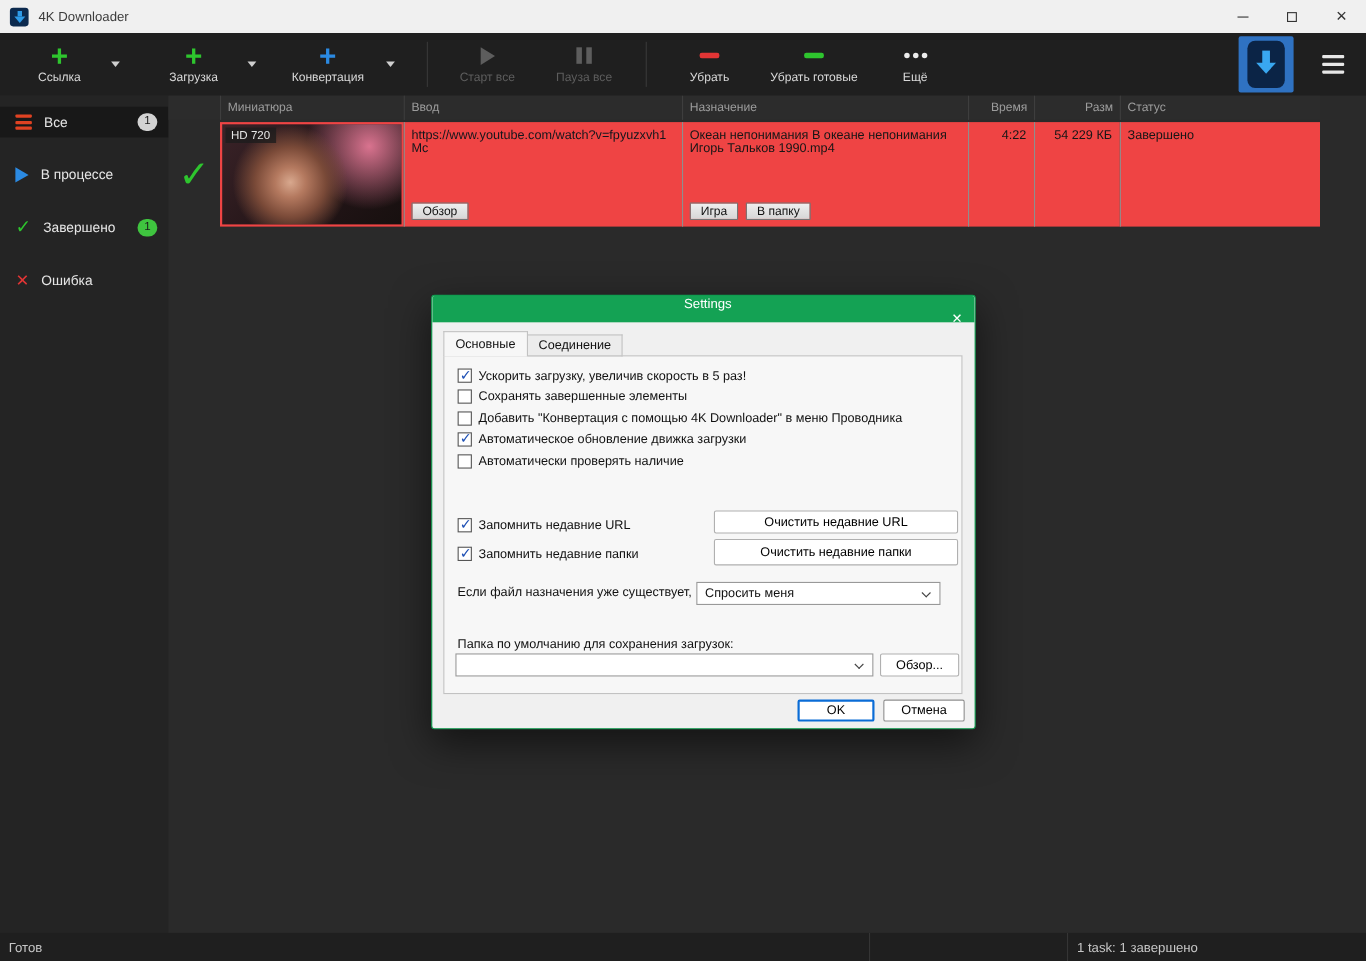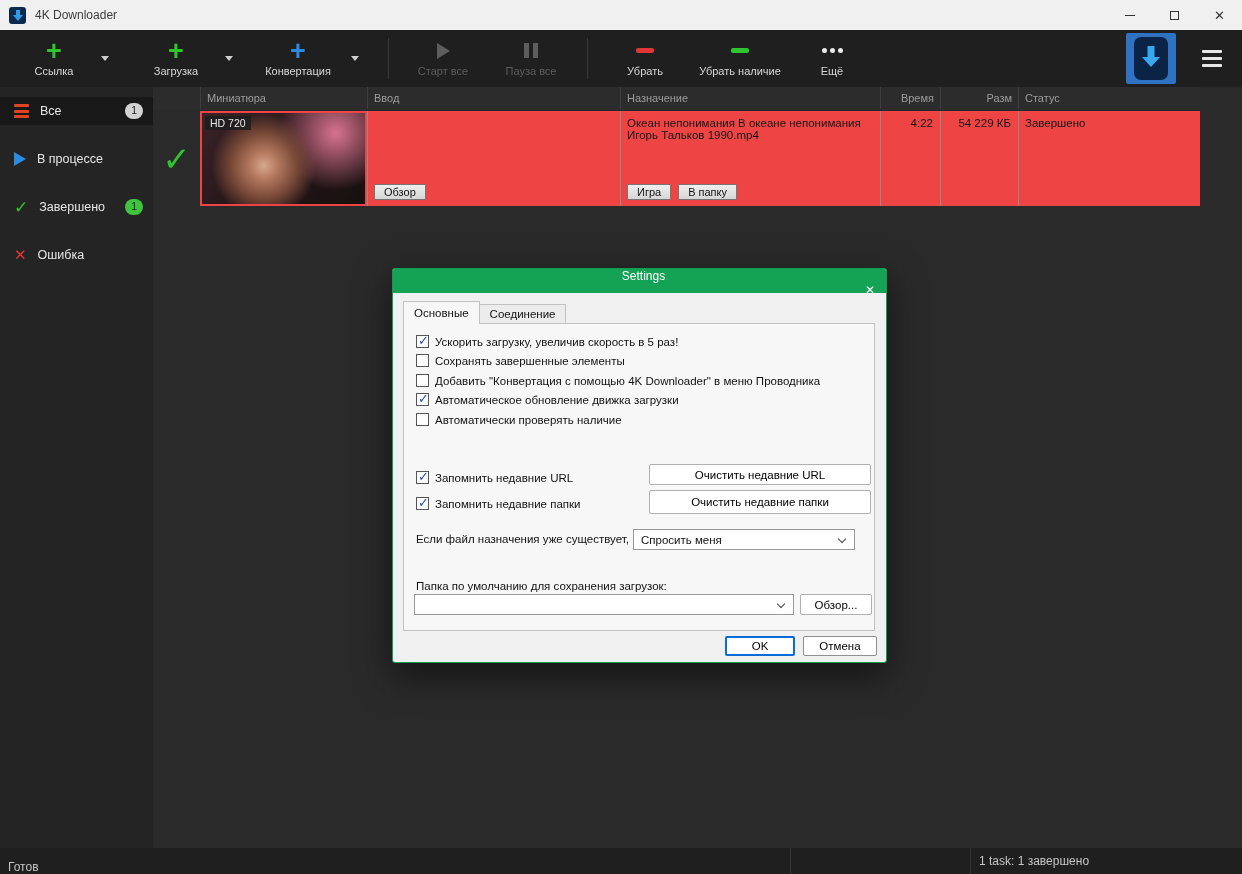--- a/index.html
+++ b/index.html
@@ -86,21 +86,21 @@
       linear-gradient(135deg, #3a2328 0%, #241518 55%, #17100f 100%);
   }
   .quality-badge{position:absolute;top:3px;left:3px;background:rgba(28,28,28,.78);color:#e8e8e8;font-size:10.5px;padding:1px 5px;}
   .url-text{display:block;word-break:break-all;color:#13161c;}
   .dest-text{display:block;padding-right:6px;}
   .row-btn{font-size:11px;color:#111;background:linear-gradient(#efefef,#d6d6d6);border:1px solid #757575;padding:1px 9px;border-radius:1px;cursor:pointer;white-space:nowrap;}
   .btn-bl{position:absolute;bottom:6px;left:6px;}
   .btn-row{position:absolute;bottom:6px;left:6px;display:flex;gap:7px;}
   .num-tr{position:absolute;top:6px;right:7px;}
   
-  .statusbar{height:26px;background:#1f1f1f;display:flex;align-items:flex-end;color:#c6c6c6;font-size:12px;flex:none;}
+  .statusbar{height:26px;background:#1f1f1f;display:flex;align-items:center;color:#c6c6c6;font-size:12px;flex:none;}
   .sb-left{padding-left:8px;}
   .sb-spacer{flex:1;}
   .sb-seg1{width:180px;height:100%;border-left:1px solid #353535;}
   .sb-seg2{width:272px;height:100%;border-left:1px solid #353535;display:flex;align-items:center;padding-left:8px;}
   
   .dialog{position:absolute;left:392px;top:268px;width:495px;height:395px;background:#f0f0f0;border:1px solid #0f9d4f;border-radius:3px;box-shadow:0 12px 36px rgba(0,0,0,.55);z-index:10;overflow:hidden;}
   .dlg-title{height:24px;background:var(--dialog-green);display:flex;align-items:center;color:#fff;font-size:12px;padding-left:8px;flex-direction:column;}
   .dlg-close{margin-left:auto;width:32px;height:100%;display:flex;align-items:center;justify-content:center;cursor:pointer;}
   .dlg-close::before{content:"✕";color:#fff;font-size:12px;}
   .dlg-body{position:relative;height:369px;font-size:11.5px;color:#111;}
@@ -186,21 +186,21 @@
   <div class="tb-btn m22 w70">
     <span class="ic">
         <span class="ic-minus red"></span>
       </span>
     <span class="tb-label">Убрать</span>
   </div>
   <div class="tb-btn m10 w100">
     <span class="ic">
         <span class="ic-minus green"></span>
       </span>
-    <span class="tb-label">Убрать наличие</span>
+    <span class="tb-label">Убрать готовые</span>
   </div>
   <div class="tb-btn m14 w56">
     <span class="ic ic-dots">
         <i></i>
         <i></i>
         <i></i>
       </span>
     <span class="tb-label">Ещё</span>
   </div>
 
@@ -256,20 +256,21 @@
     <div class="trow">
       <div class="gutter">
         <span class="big-check"></span>
       </div>
       <div class="tcell tc-thumb">
         <div class="thumb">
           <span class="quality-badge">HD 720</span>
         </div>
       </div>
       <div class="tcell tc-input bl">
+        <span class="url-text">https://www.youtube.com/watch?v=fpyuzxvh1Mc</span>
         <button class="row-btn btn-bl">Обзор</button>
       </div>
       <div class="tcell tc-dest bl">
         <span class="dest-text">Океан непонимания В океане непонимания Игорь Тальков 1990.mp4</span>
         <div class="btn-row">
           <button class="row-btn">Игра</button>
           <button class="row-btn">В папку</button>
         </div>
       </div>
       <div class="tcell tc-time bl">

